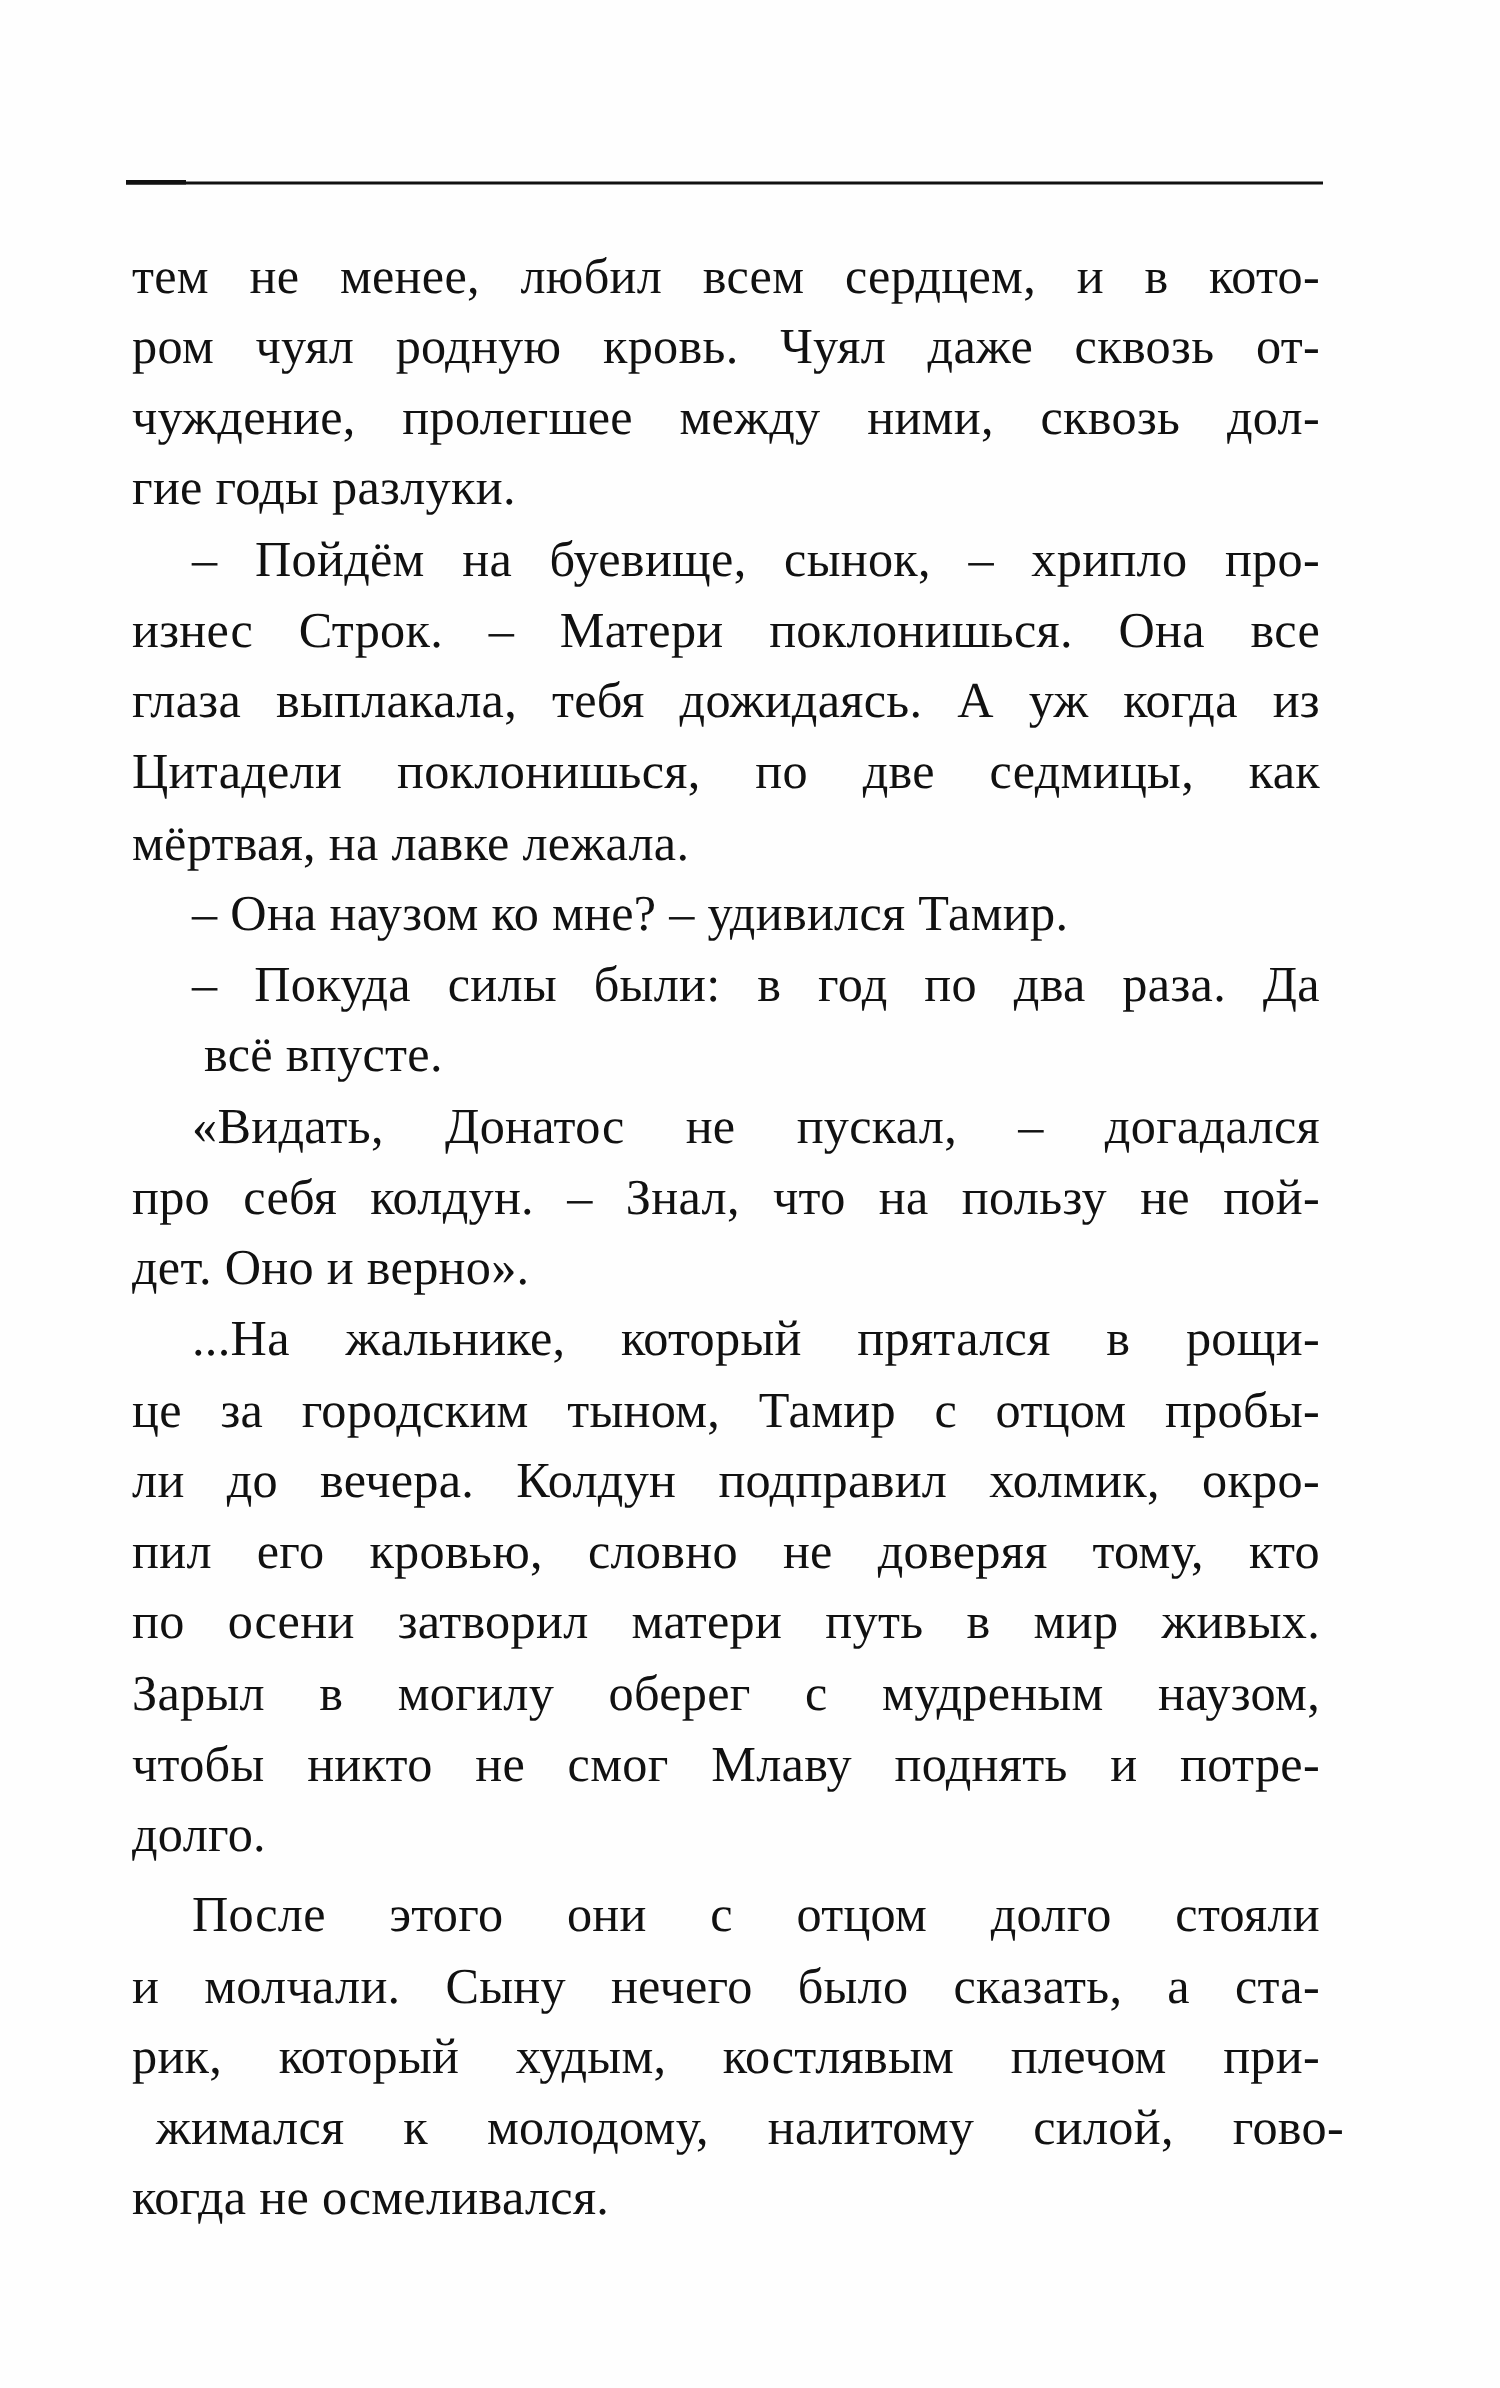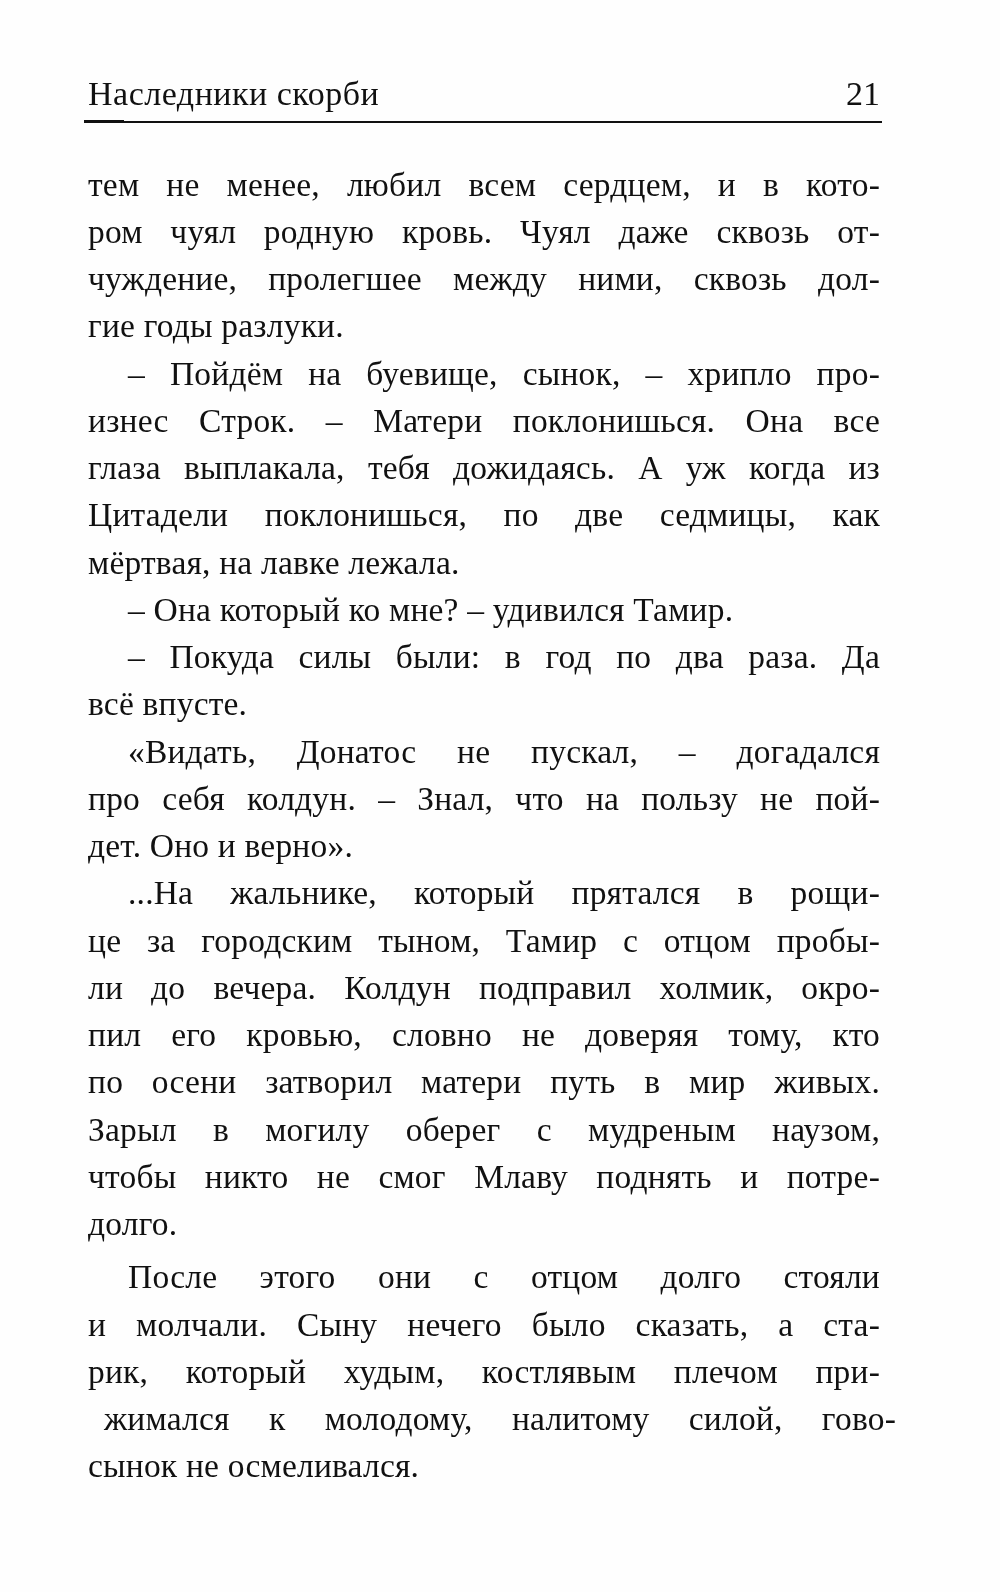--- a/index.html
+++ b/index.html
@@ -14,24 +14,20 @@
   .line { position: absolute; left: 88px; width: 792px; font-size: 33.5px; line-height: 40px; height: 40px;
           text-align: justify; text-align-last: justify; white-space: nowrap; letter-spacing: 0.2px; }
   .line.last { text-align-last: left; }
   .line.indent { left: 128px; width: 752px; }
   .line span { display: block; }
 </style>
 </head>
 <body>
 
 <div class="page">
-  <div class="running-head">
-    <span class="rh-title">Наследники скорби</span>
-    <span class="rh-num">21</span>
-  </div>
   <div class="rule"></div>
   <div id="body-text">
       <div class="line" style="top: 165px;">
         <span>тем не менее, любил всем сердцем, и в кото-</span>
       </div>
       <div class="line" style="top: 212px;">
         <span>ром чуял родную кровь. Чуял даже сквозь от-</span>
       </div>
       <div class="line" style="top: 259px;">
         <span>чуждение, пролегшее между ними, сквозь дол-</span>
@@ -48,26 +44,26 @@
       <div class="line" style="top: 448px;">
         <span>глаза выплакала, тебя дожидаясь. А уж когда из</span>
       </div>
       <div class="line" style="top: 495px;">
         <span>Цитадели поклонишься, по две седмицы, как</span>
       </div>
       <div class="line last" style="top: 543px;">
         <span>мёртвая, на лавке лежала.</span>
       </div>
       <div class="line indent last" style="top: 590px;">
-        <span>– Она который ко мне? – удивился Тамир.</span>
+        <span>– Она наузом ко мне? – удивился Тамир.</span>
       </div>
       <div class="line indent" style="top: 637px;">
         <span>– Покуда силы были: в год по два раза. Да</span>
       </div>
-      <div class="line last" style="top: 684px;">
+      <div class="line last" style="top: 684px; margin-left: 48px;">
         <span>всё впусте.</span>
       </div>
       <div class="line indent" style="top: 732px;">
         <span>«Видать, Донатос не пускал, – догадался</span>
       </div>
       <div class="line" style="top: 779px;">
         <span>про себя колдун. – Знал, что на пользу не пой-</span>
       </div>
       <div class="line last" style="top: 826px;">
         <span>дет. Оно и верно».</span>
@@ -102,16 +98,16 @@
       <div class="line" style="top: 1305px;">
         <span>и молчали. Сыну нечего было сказать, а ста-</span>
       </div>
       <div class="line" style="top: 1352px;">
         <span>рик, который худым, костлявым плечом при-</span>
       </div>
       <div class="line" style="top: 1399px; margin-left: 16px;">
         <span>жимался к молодому, налитому силой, гово-</span>
       </div>
       <div class="line last" style="top: 1446px;">
-        <span>сынок не осмеливался.</span>
+        <span>когда не осмеливался.</span>
       </div>
     </div>
 </div>
 
 </body></html>

